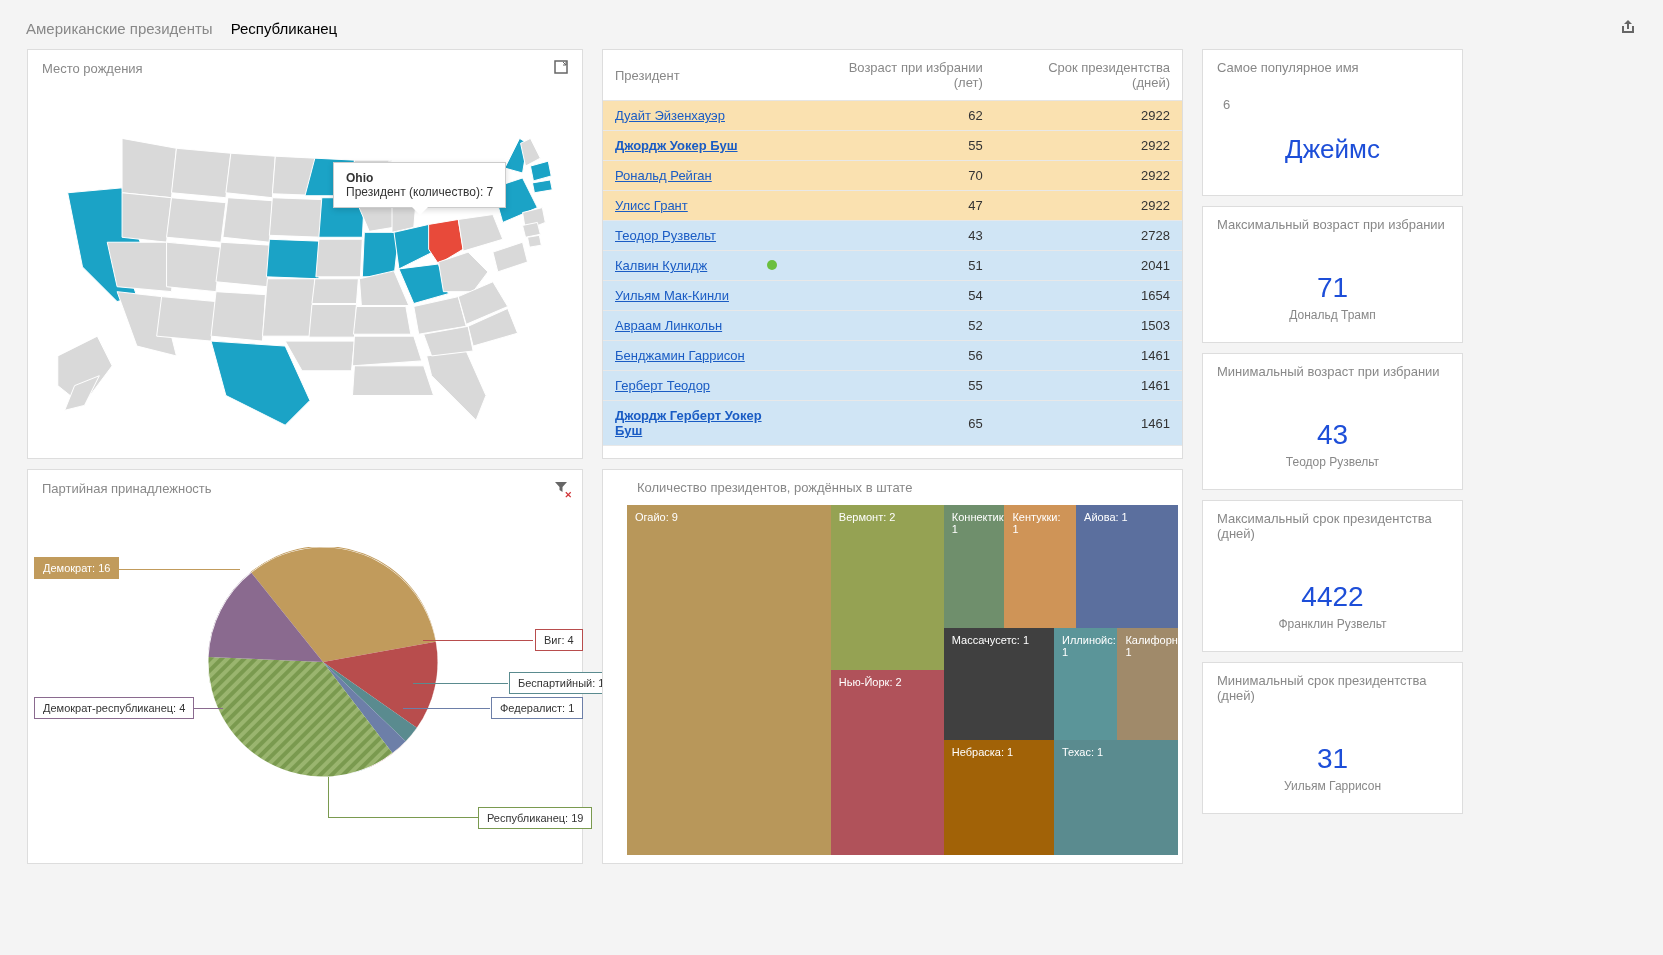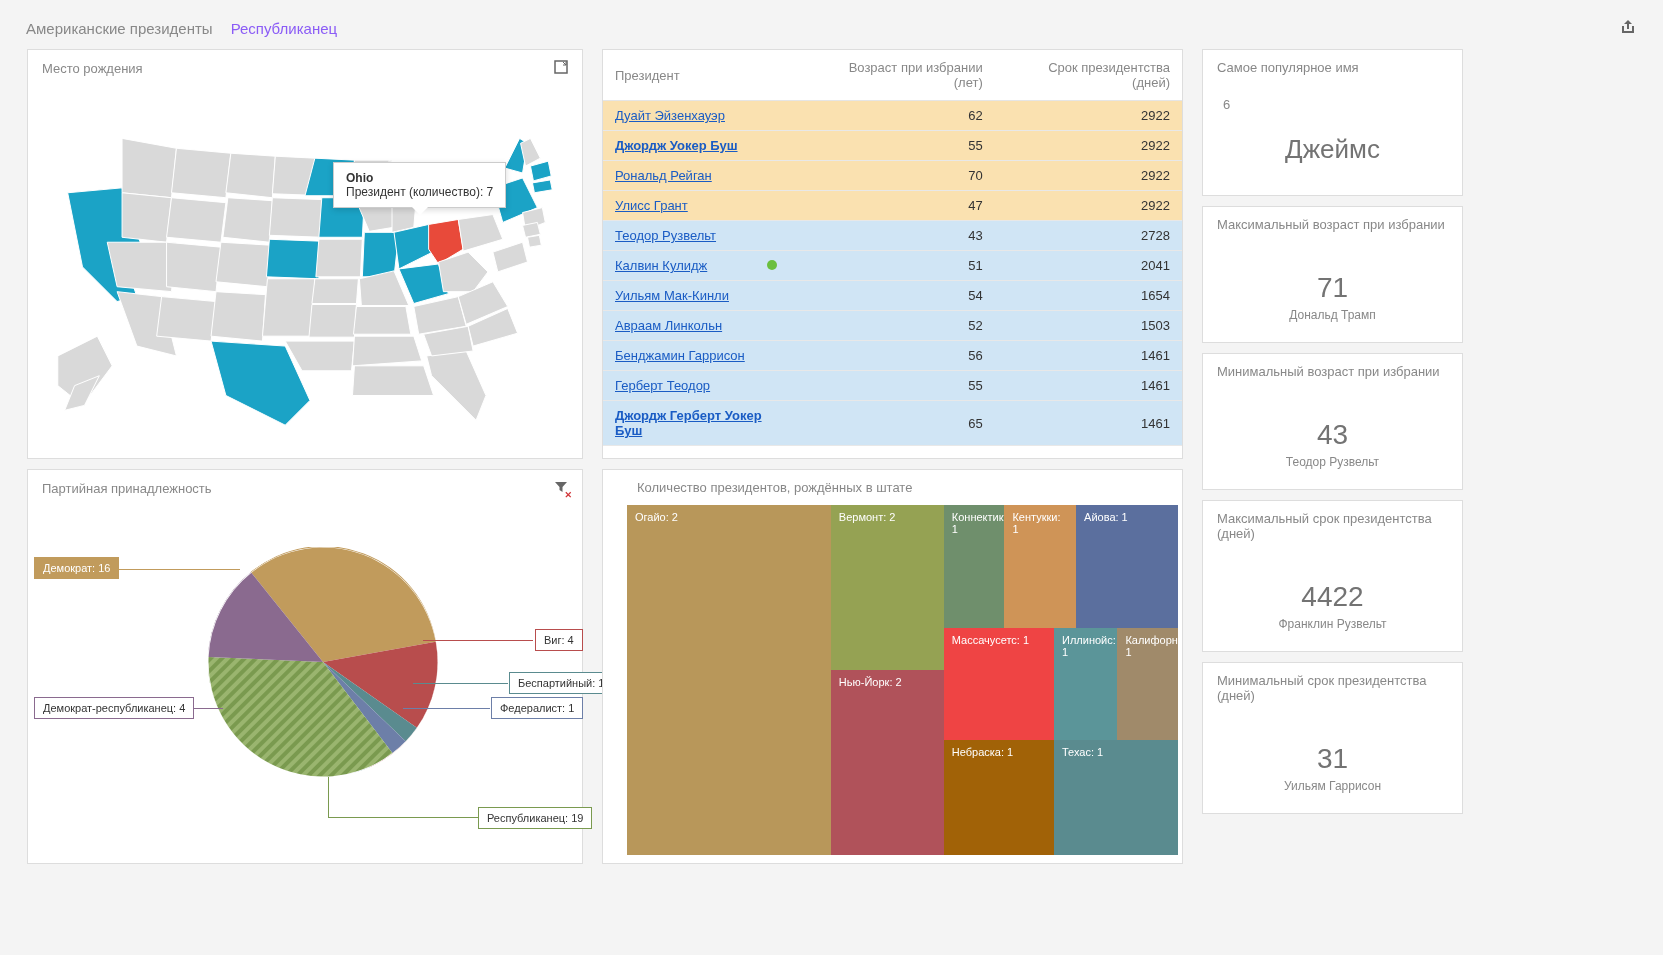--- a/index.html
+++ b/index.html
@@ -1,21 +1,21 @@
 <!DOCTYPE html>
 <html><head>
 <meta charset="utf-8">
 <style>
 * { margin: 0; padding: 0; box-sizing: border-box; }
 body { font-family: 'Segoe UI', Arial, sans-serif; background: #f4f4f4; font-size: 13px; color: #333; }
 .container { padding: 8px; }
 .breadcrumb { padding: 10px 18px; display: flex; align-items: center; justify-content: space-between; }
 .breadcrumb-left { display: flex; gap: 18px; }
 .breadcrumb-item { color: #888; font-size: 15px; }
-.breadcrumb-item.active { color: #8b5cf6; }
+.breadcrumb-item.active { color: #000000; }
 .share-icon { color: #666; cursor: pointer; }
 .grid { display: grid; grid-template-columns: 565px 590px 270px; gap: 10px; padding: 0 10px; }
 .col { display: flex; flex-direction: column; gap: 10px; margin-left: 9px; }
 .panel { background: #fff; border: 1px solid #ddd; position: relative; }
 .panel-header { padding: 10px 14px; color: #888; font-size: 13px; display: flex; justify-content: space-between; align-items: center; }
 .panel-icon { color: #666; cursor: pointer; }
 
 
 .map-panel { height: 410px; }
 .map-body { position: relative; height: 350px; padding: 10px; }
@@ -49,21 +49,21 @@
 
 .tree-panel { height: 395px; padding-left: 20px; }
 .tree-body { position: relative; height: 350px; margin: 0 4px 4px 4px; }
 .tcell { position: absolute; color: #fff; font-size: 11px; padding: 6px 8px; overflow: hidden; }
 
 
 .kpi-panel { text-align: center; }
 .kpi-header { text-align: left; }
 .kpi-body { padding: 20px 10px; }
 .kpi-small { color: #888; font-size: 13px; text-align: left; padding: 0 10px; }
-.kpi-big { font-size: 28px; color: #737373; margin-top: 10px; }
+.kpi-big { font-size: 28px; color: #1d4ed8; margin-top: 10px; }
 .kpi-sub { color: #888; font-size: 12px; margin-top: 4px; }
 .kpi-name-panel .kpi-body { padding: 12px 10px 30px 10px; }
 .kpi-name-panel .kpi-big { font-size: 26px; margin-top: 22px; }
 
 
 .filter-icon { position: relative; }
 .filter-x { position: absolute; bottom: -3px; right: -4px; color: #d13438; font-size: 9px; font-weight: bold; }
 </style>
 </head>
 <body>
@@ -289,27 +289,27 @@
               </tr>
             </tbody>
         </table>
       </div>
 
       <div class="panel tree-panel">
         <div class="panel-header">
           <span>Количество президентов, рождённых в штате</span>
         </div>
         <div class="tree-body" id="tree-body">
-            <div class="tcell" style="left: 0%; top: 0%; width: 37%; height: 100%; background: rgb(184, 151, 90);">Огайо: 2</div>
+            <div class="tcell" style="left: 0%; top: 0%; width: 37%; height: 100%; background: rgb(184, 151, 90);">Огайо: 9</div>
             <div class="tcell" style="left: 37%; top: 0%; width: 20.5%; height: 47%; background: rgb(149, 162, 83);">Вермонт: 2</div>
             <div class="tcell" style="left: 37%; top: 47%; width: 20.5%; height: 53%; background: rgb(176, 82, 90);">Нью-Йорк: 2</div>
             <div class="tcell" style="left: 57.5%; top: 0%; width: 11%; height: 35%; background: rgb(111, 143, 108);">Коннектикут: 1</div>
             <div class="tcell" style="left: 68.5%; top: 0%; width: 13%; height: 35%; background: rgb(207, 148, 87);">Кентукки: 1</div>
             <div class="tcell" style="left: 81.5%; top: 0%; width: 18.5%; height: 35%; background: rgb(91, 111, 158);">Айова: 1</div>
-            <div class="tcell" style="left: 57.5%; top: 35%; width: 20%; height: 32%; background: #ef4444;">Массачусетс: 1</div>
+            <div class="tcell" style="left: 57.5%; top: 35%; width: 20%; height: 32%; background: #404040;">Массачусетс: 1</div>
             <div class="tcell" style="left: 77.5%; top: 35%; width: 11.5%; height: 32%; background: rgb(91, 149, 153);">Иллинойс: 1</div>
             <div class="tcell" style="left: 89%; top: 35%; width: 11%; height: 32%; background: rgb(160, 138, 106);">Калифорния: 1</div>
             <div class="tcell" style="left: 57.5%; top: 67%; width: 20%; height: 33%; background: #a16207;">Небраска: 1</div>
             <div class="tcell" style="left: 77.5%; top: 67%; width: 22.5%; height: 33%; background: rgb(90, 139, 143);">Техас: 1</div>
           </div>
       </div>
     </div>
 
     <div class="col">
       <div class="panel kpi-panel kpi-name-panel">

